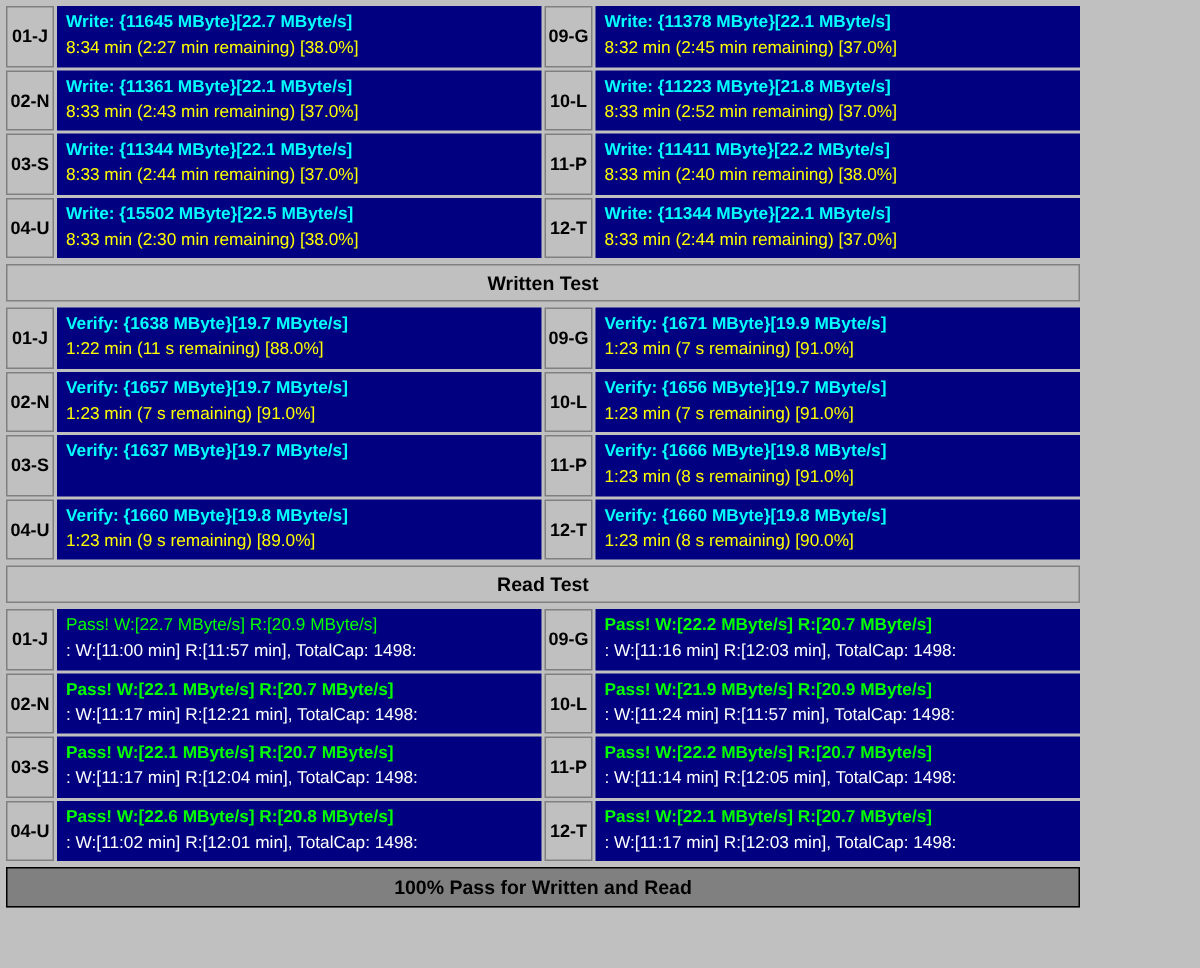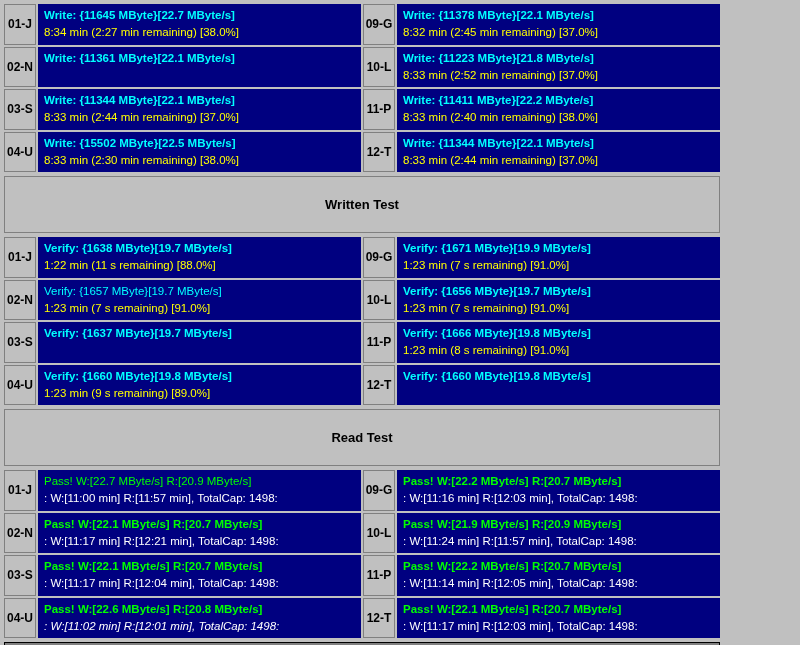--- a/index.html
+++ b/index.html
@@ -26,21 +26,21 @@
       display: flex;
       align-items: center;
       justify-content: center;
       width: 32px;
       min-width: 32px;
       border: 1px solid #808080;
     }
     .section-divider {
       background: #c0c0c0;
       text-align: center;
-      padding: 20px 0;
+      padding: 4px 0;
       font-size: 13px;
       font-weight: bold;
       color: #000000;
       margin: 4px 0;
       border: 1px solid #808080;
     }
     .bottom-bar {
       background: #808080;
       text-align: center;
       padding: 5px;
@@ -76,20 +76,21 @@
             <div style="color: rgb(0, 255, 255); font-weight: bold;">Write: {11378 MByte}[22.1 MByte/s]</div>
             <div style="color: rgb(255, 255, 0);">8:32 min (2:45 min remaining)  [37.0%]</div>
           </div>
         </div>
       </div>
       <div class="half-row" style="margin-bottom: 2px;">
         <div style="display: flex; gap: 2px;">
           <div class="id-label">02-N</div>
           <div style="flex: 1 1 0%; background: rgb(0, 0, 128); padding: 3px 6px; font-size: 11.5px; line-height: 1.5;">
             <div style="color: rgb(0, 255, 255); font-weight: bold;">Write: {11361 MByte}[22.1 MByte/s]</div>
+            <div style="color: rgb(255, 255, 0);">8:33 min (2:43 min remaining)  [37.0%]</div>
           </div>
         </div>
         <div style="display: flex; gap: 2px;">
           <div class="id-label">10-L</div>
           <div style="flex: 1 1 0%; background: rgb(0, 0, 128); padding: 3px 6px; font-size: 11.5px; line-height: 1.5;">
             <div style="color: rgb(0, 255, 255); font-weight: bold;">Write: {11223 MByte}[21.8 MByte/s]</div>
             <div style="color: rgb(255, 255, 0);">8:33 min (2:52 min remaining)  [37.0%]</div>
           </div>
         </div>
       </div>
@@ -145,21 +146,21 @@
           <div style="flex: 1 1 0%; background: rgb(0, 0, 128); padding: 3px 6px; font-size: 11.5px; line-height: 1.5;">
             <div style="color: rgb(0, 255, 255); font-weight: bold;">Verify: {1671 MByte}[19.9 MByte/s]</div>
             <div style="color: rgb(255, 255, 0);">1:23 min (7 s remaining)   [91.0%]</div>
           </div>
         </div>
       </div>
       <div class="half-row" style="margin-bottom: 2px;">
         <div style="display: flex; gap: 2px;">
           <div class="id-label">02-N</div>
           <div style="flex: 1 1 0%; background: rgb(0, 0, 128); padding: 3px 6px; font-size: 11.5px; line-height: 1.5;">
-            <div style="color: rgb(0, 255, 255); font-weight: normal;">Verify: {1657 MByte}[19.7 MByte/s]</div>
+            <div style="color: rgb(0, 255, 255); font-weight: bold;">Verify: {1657 MByte}[19.7 MByte/s]</div>
             <div style="color: rgb(255, 255, 0);">1:23 min (7 s remaining)   [91.0%]</div>
           </div>
         </div>
         <div style="display: flex; gap: 2px;">
           <div class="id-label">10-L</div>
           <div style="flex: 1 1 0%; background: rgb(0, 0, 128); padding: 3px 6px; font-size: 11.5px; line-height: 1.5;">
             <div style="color: rgb(0, 255, 255); font-weight: bold;">Verify: {1656 MByte}[19.7 MByte/s]</div>
             <div style="color: rgb(255, 255, 0);">1:23 min (7 s remaining)   [91.0%]</div>
           </div>
         </div>
@@ -184,20 +185,21 @@
           <div class="id-label">04-U</div>
           <div style="flex: 1 1 0%; background: rgb(0, 0, 128); padding: 3px 6px; font-size: 11.5px; line-height: 1.5;">
             <div style="color: rgb(0, 255, 255); font-weight: bold;">Verify: {1660 MByte}[19.8 MByte/s]</div>
             <div style="color: rgb(255, 255, 0);">1:23 min (9 s remaining)   [89.0%]</div>
           </div>
         </div>
         <div style="display: flex; gap: 2px;">
           <div class="id-label">12-T</div>
           <div style="flex: 1 1 0%; background: rgb(0, 0, 128); padding: 3px 6px; font-size: 11.5px; line-height: 1.5;">
             <div style="color: rgb(0, 255, 255); font-weight: bold;">Verify: {1660 MByte}[19.8 MByte/s]</div>
+            <div style="color: rgb(255, 255, 0);">1:23 min (8 s remaining)   [90.0%]</div>
           </div>
         </div>
       </div>
     </div>
 
   <div class="section-divider">
     <span>Read Test</span>
   </div>
 
   <div class="section" id="read-section">
@@ -247,21 +249,21 @@
             <div style="color: rgb(0, 255, 0); font-weight: bold;">Pass! W:[22.2 MByte/s] R:[20.7 MByte/s]</div>
             <div style="color: rgb(255, 255, 255);">: W:[11:14 min] R:[12:05 min], TotalCap: 1498:</div>
           </div>
         </div>
       </div>
       <div class="half-row" style="margin-bottom: 2px;">
         <div style="display: flex; gap: 2px;">
           <div class="id-label">04-U</div>
           <div style="flex: 1 1 0%; background: rgb(0, 0, 128); padding: 3px 6px; font-size: 11.5px; line-height: 1.5;">
             <div style="color: rgb(0, 255, 0); font-weight: bold;">Pass! W:[22.6 MByte/s] R:[20.8 MByte/s]</div>
-            <div style="color: rgb(255, 255, 255); font-style: italic;">: W:[11:02 min] R:[12:01 min], TotalCap: 1498:</div>
+            <div style="color: rgb(255, 255, 255);">: W:[11:02 min] R:[12:01 min], TotalCap: 1498:</div>
           </div>
         </div>
         <div style="display: flex; gap: 2px;">
           <div class="id-label">12-T</div>
           <div style="flex: 1 1 0%; background: rgb(0, 0, 128); padding: 3px 6px; font-size: 11.5px; line-height: 1.5;">
             <div style="color: rgb(0, 255, 0); font-weight: bold;">Pass! W:[22.1 MByte/s] R:[20.7 MByte/s]</div>
             <div style="color: rgb(255, 255, 255);">: W:[11:17 min] R:[12:03 min], TotalCap: 1498:</div>
           </div>
         </div>
       </div>

